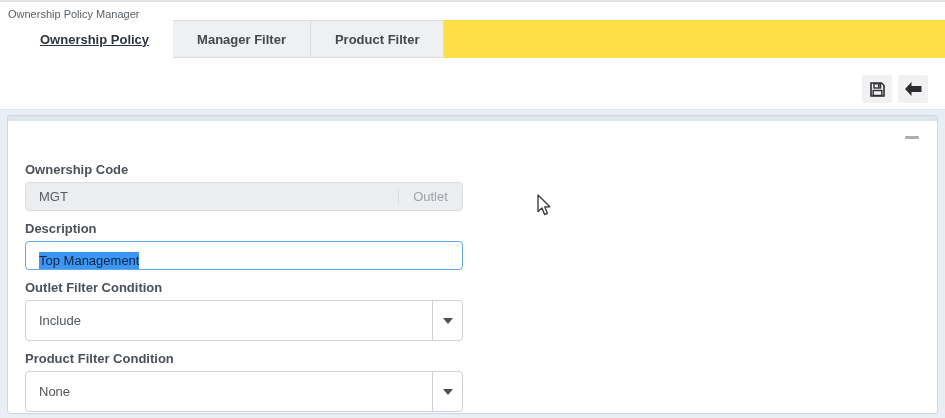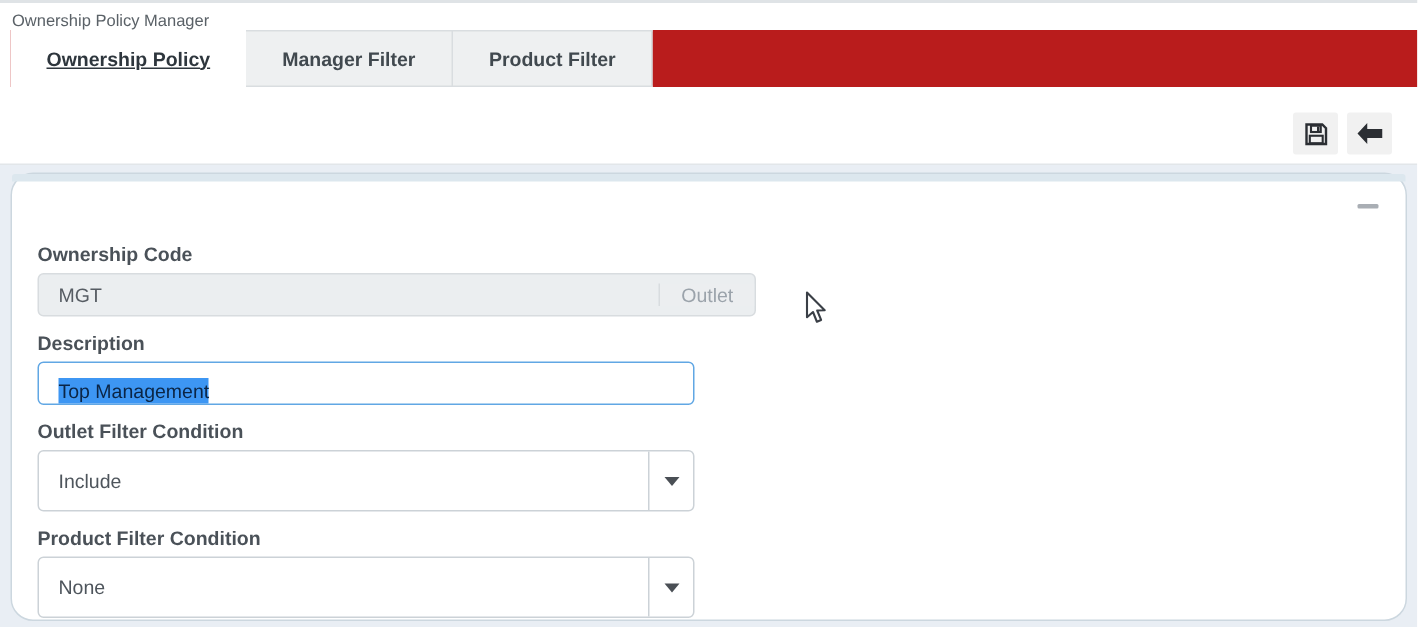--- a/index.html
+++ b/index.html
@@ -9,22 +9,22 @@
     position:relative; width:945px; height:418px; background:#fff;
     overflow:hidden; border-top:2px solid #dfe3e6;
   }
   
   .app-title {
     position:absolute; left:8px; top:6px;
     font-size:11px; color:#5a6167;
   }
   
   .tabbar {
-    position:absolute; left:7px; top:18px; right:0; height:38px;
-    display:flex; background:#b91c1c;
+    position:absolute; left:16px; top:18px; right:0; height:38px;
+    display:flex; background:#fde047;
   }
   .tab {
     height:38px; display:flex; align-items:center; justify-content:center;
     padding:0 24px; font-size:13px; font-weight:700; color:#41494f;
     background:#eef0f1; border:1px solid #d9dde0; border-left:none;
     cursor:pointer; min-width:105px;
   }
   .tab:first-child { border-left:1px solid #d9dde0; }
   .tab.active {
     background:#fff; border:none; color:#2e363d;
@@ -44,39 +44,39 @@
   .toolbar-divider {
     position:absolute; left:0; top:107px; width:945px; height:1px; background:#e2e6e9;
   }
   
   .content {
     position:absolute; left:0; top:108px; width:945px; height:310px;
     background:#e9eef4; padding:5px 7px;
   }
   .panel {
     position:relative; width:931px; height:299px; background:#fff;
-    border:1px solid #ccd7df; border-radius:15px;
+    border:1px solid #ccd7df; border-radius:3px;
   }
   .panel-strip {
     height:5px; background:#dce7ee; border-radius:2px 2px 0 0;
   }
   .collapse-btn {
     position:absolute; right:14px; top:14px; width:22px; height:14px;
     background:transparent; border:none; cursor:pointer;
     display:flex; align-items:center; justify-content:center;
   }
   .collapse-btn .dash { width:14px; height:3px; background:#a9aeb4; border-radius:1px; }
   
   .form { padding:41px 0 0 17px; width:455px; }
   .field-label {
     font-size:13px; font-weight:700; color:#4a5158; margin-bottom:4px; line-height:16px;
   }
   .field-row { margin-bottom:10px; }
   .input-group {
-    display:flex; width:479px; height:29px;
+    display:flex; width:438px; height:29px;
     border:1px solid #d8dcdf; border-radius:4px; overflow:hidden; background:#ebeef0;align-items:center;
   }
   .input-disabled {
     flex:1; border:none; background:#ebeef0; color:#565c63;
     font-family:"Liberation Sans", sans-serif; font-size:13px; padding:0 13px; outline:none;
   }
   .input-addon {
     width:64px; display:flex; align-items:center; justify-content:center;
     background:#eceef0; border-left:1px solid #d8dcdf;
     color:#9ba3ab; font-size:13px;

